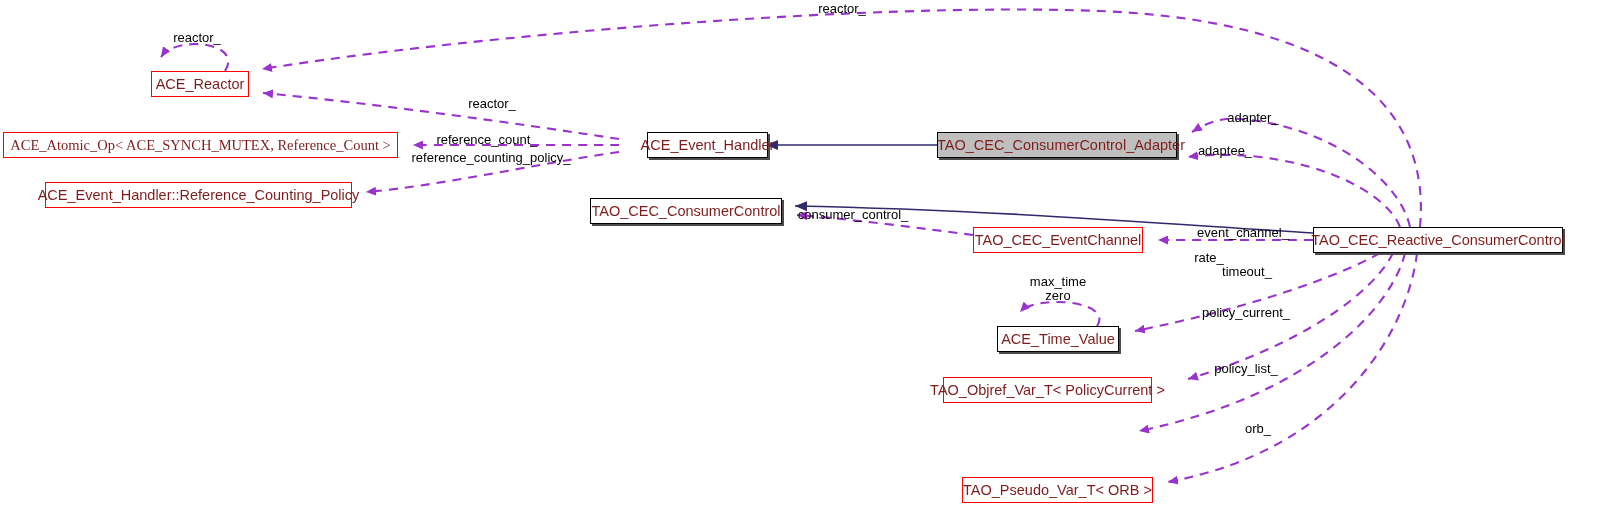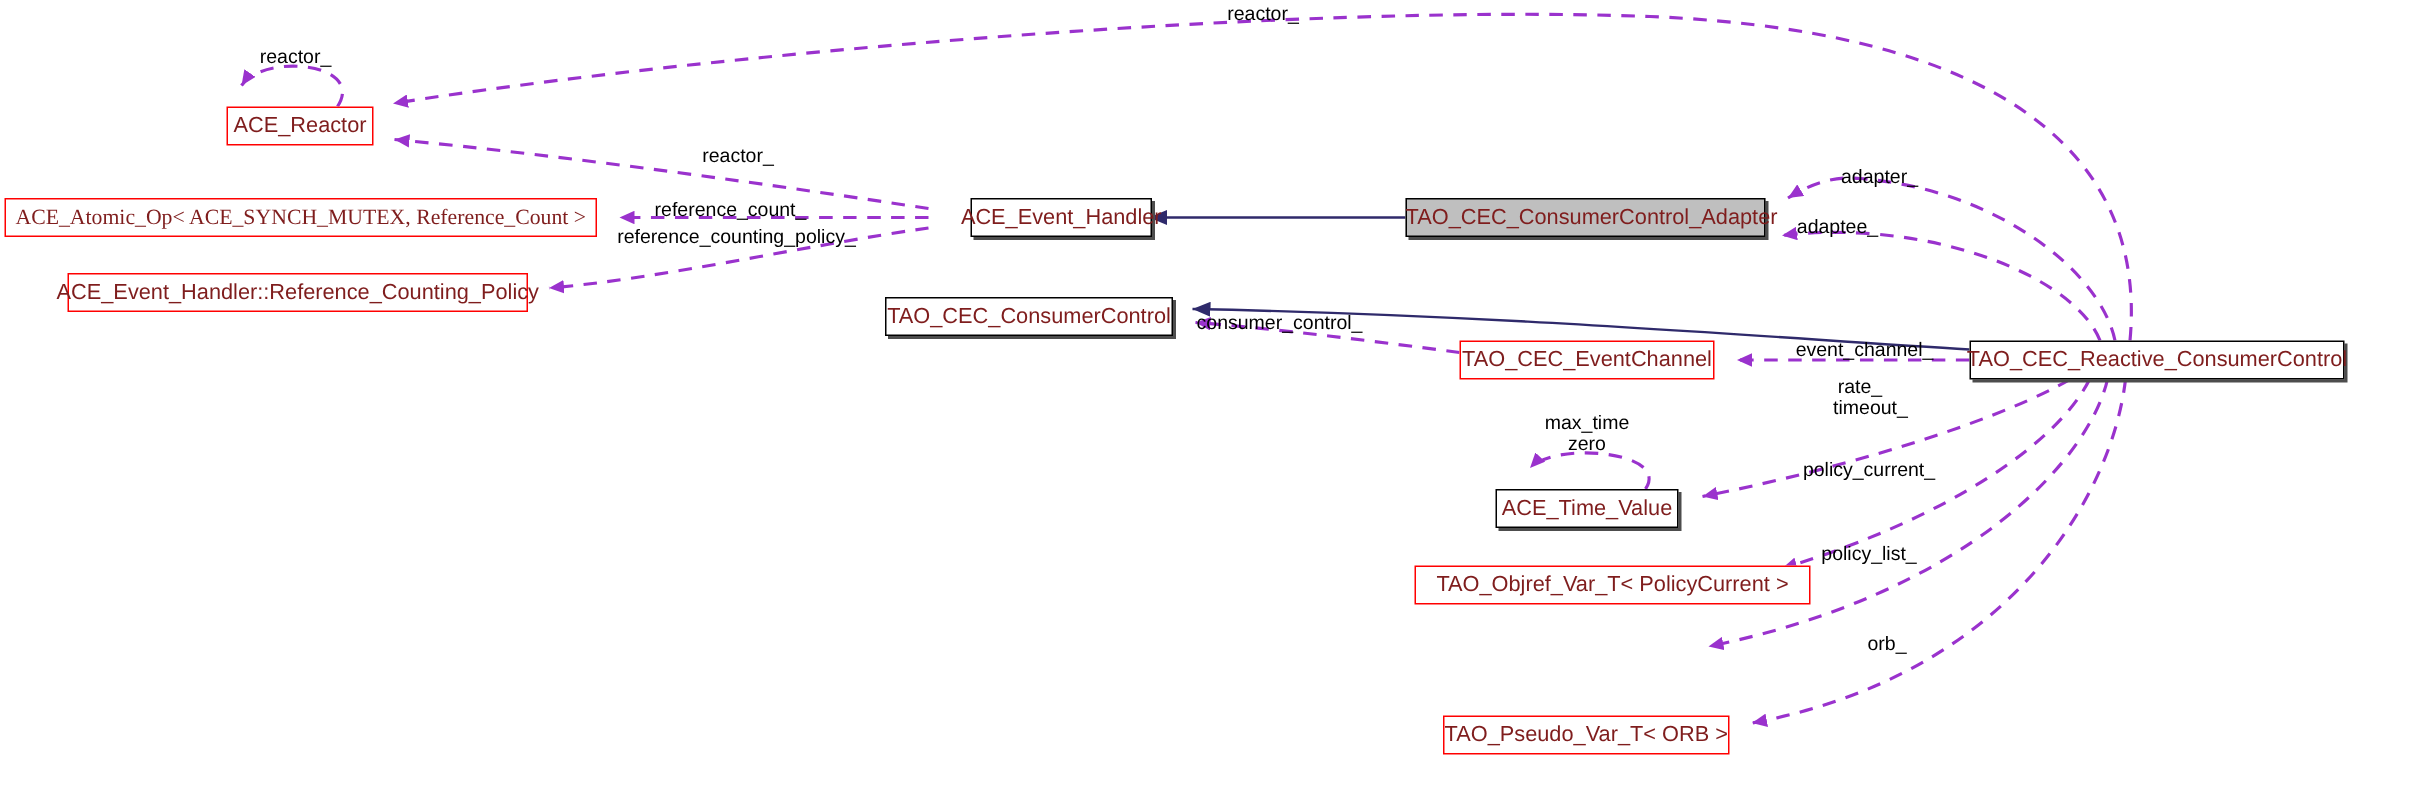--- a/index.html
+++ b/index.html
@@ -144,21 +144,21 @@
   </div>
 
   <div class="node red" style="left:973px; top:227px; width:170px; height:26px;">
     <span>TAO_CEC_EventChannel</span>
   </div>
 
   <div class="node plain" style="left:997px; top:326px; width:122px; height:26px;">
     <span>ACE_Time_Value</span>
   </div>
 
-  <div class="node red" style="left:943px; top:377px; width:264px; height:26px;">
+  <div class="node red" style="left:943px; top:377px; width:209px; height:26px;">
     <span>TAO_Objref_Var_T&lt; PolicyCurrent &gt;</span>
   </div>
 
 
   <div class="node red" style="left:962px; top:477px; width:191px; height:26px;">
     <span>TAO_Pseudo_Var_T&lt; ORB &gt;</span>
   </div>
 
   <div class="node plain" style="left:1313px; top:227px; width:250px; height:26px;">
     <span>TAO_CEC_Reactive_ConsumerControl</span>
@@ -175,21 +175,21 @@
   <div class="edge-label center" style="left:491px; top:151px;">reference_counting_policy_</div>
 
   <div class="edge-label center" style="left:853px; top:208px;">consumer_control_</div>
 
   <div class="edge-label center" style="left:1253px; top:111px;">adapter_</div>
 
   <div class="edge-label center" style="left:1225px; top:144px;">adaptee_</div>
 
   <div class="edge-label center" style="left:1243px; top:226px;">event_channel_</div>
 
-  <div class="edge-label center" style="left:1240px; top:251px;">rate_</div>
+  <div class="edge-label center" style="left:1209px; top:251px;">rate_</div>
 
   <div class="edge-label center" style="left:1247px; top:265px;">timeout_</div>
 
   <div class="edge-label center" style="left:1246px; top:306px;">policy_current_</div>
 
   <div class="edge-label center" style="left:1246px; top:362px;">policy_list_</div>
 
   <div class="edge-label center" style="left:1246px; top:422px;margin-left:12px;">orb_</div>
 
   <div class="edge-label center" style="left:1058px; top:275px;">max_time</div>

